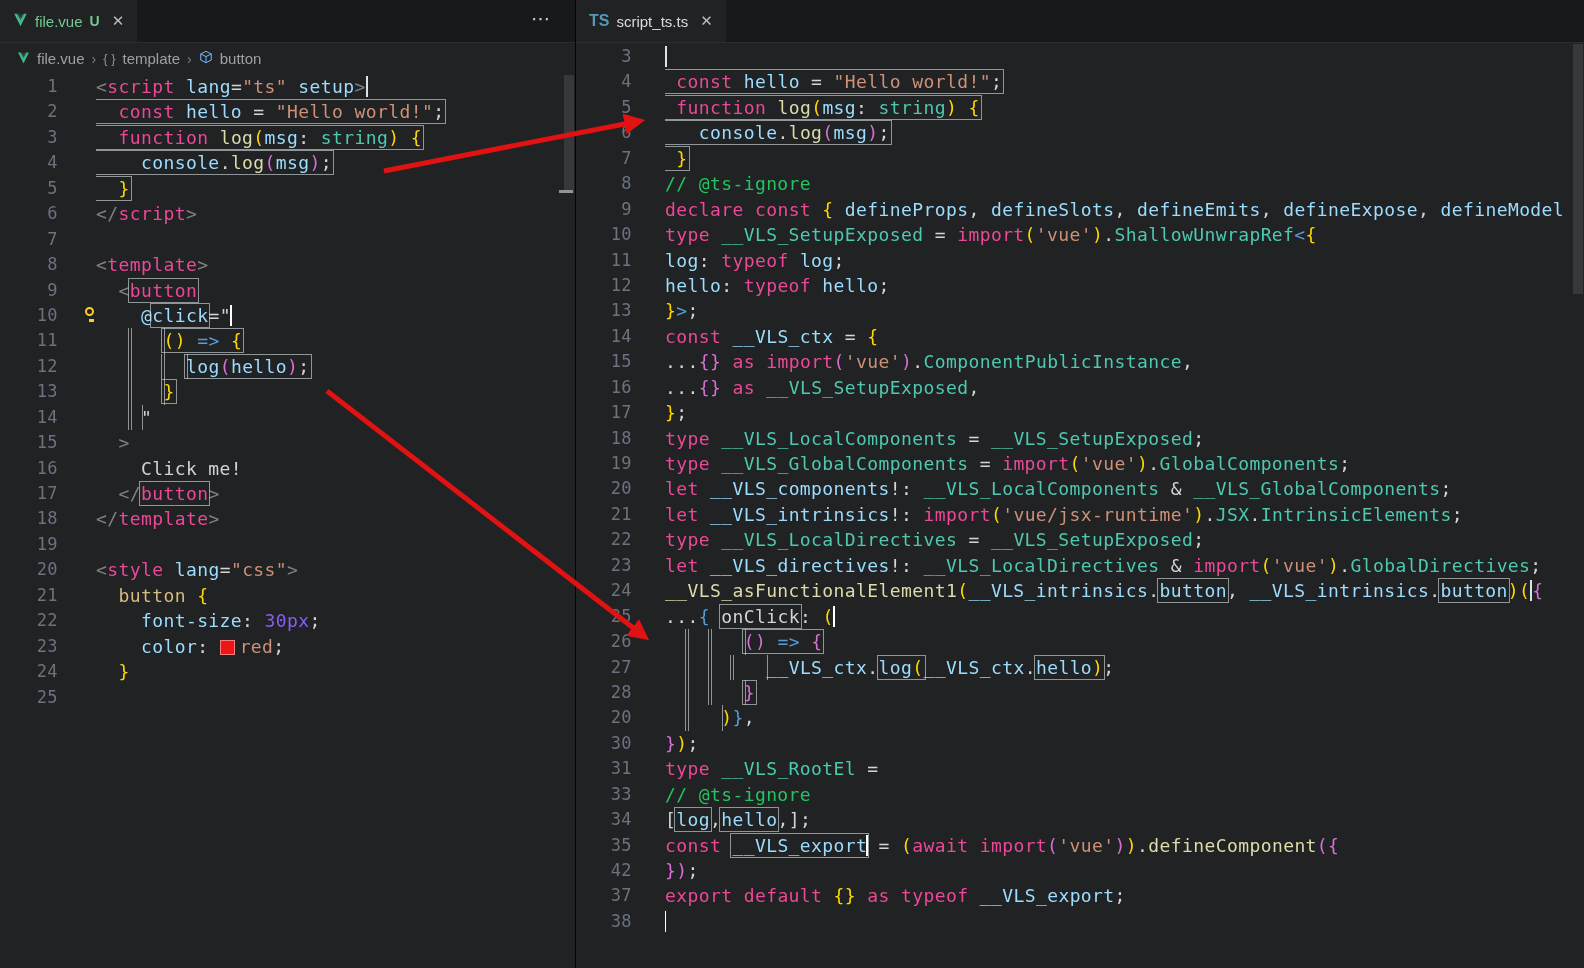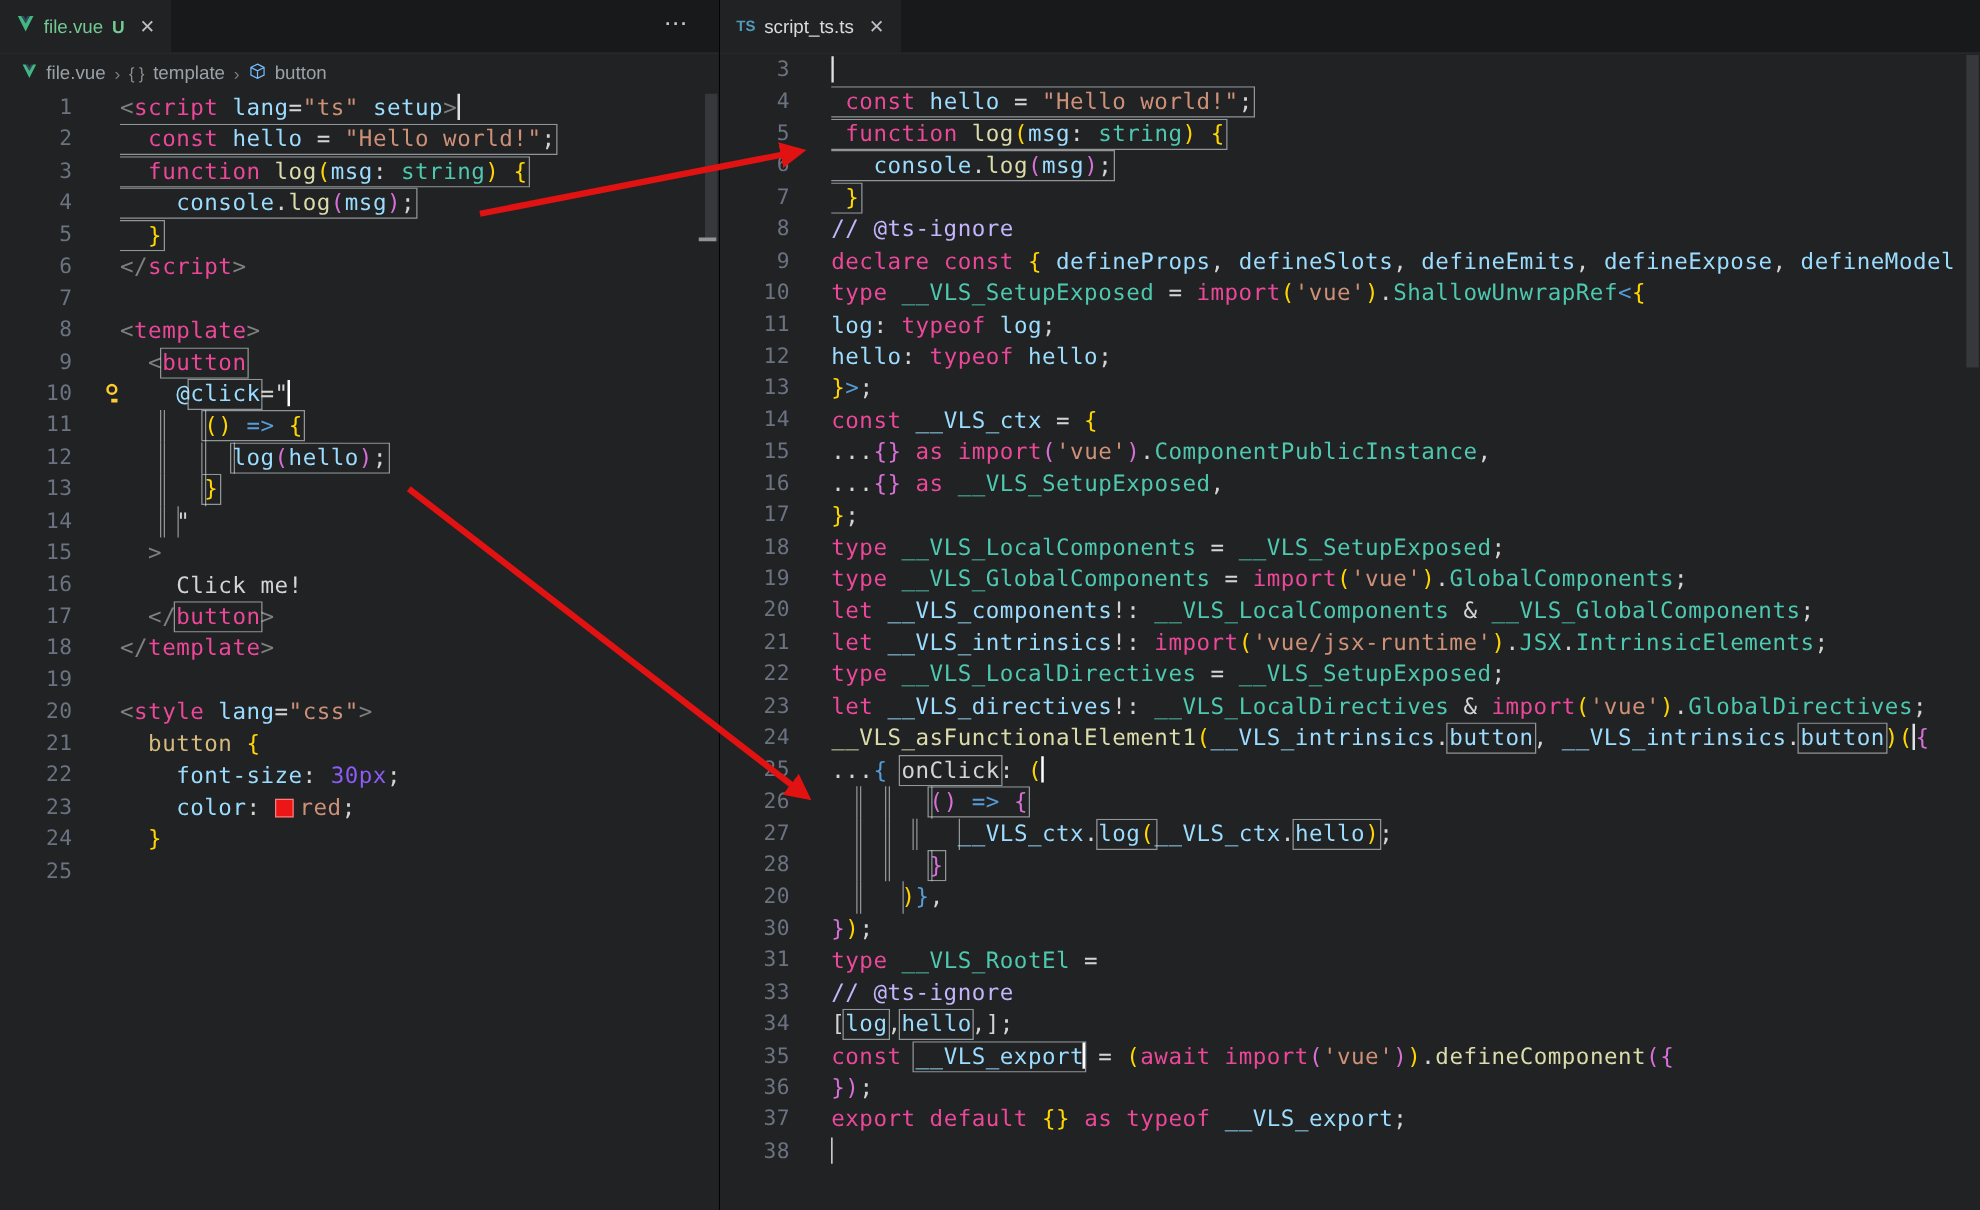--- a/index.html
+++ b/index.html
@@ -18,21 +18,21 @@
 
   .tabbar{height:43px;background:var(--strip);border-bottom:1px solid var(--tabline);
           display:flex;align-items:stretch;position:relative;}
   .tab{display:flex;align-items:center;gap:7px;padding:0 13px;background:var(--bg);
        font-family:"Liberation Sans",sans-serif;font-size:15px;color:#d8dcdf;cursor:default;}
   .tab-label-green{color:#73C991}
   .git-badge{color:#73C991;font-size:14px;font-weight:bold}
   .close{color:#b9bfc4;font-size:15px;margin-left:5px}
   .more{position:absolute;right:24px;top:7px;color:#c8cdd1;font-size:19px;letter-spacing:1px;
         font-family:"Liberation Sans",sans-serif;}
-  .ts-icon{color:#519aba;font-family:"Liberation Sans",sans-serif;font-weight:bold;font-size:12px;}
+  .ts-icon{color:#519aba;font-family:"Liberation Sans",sans-serif;font-weight:bold;font-size:16px;}
 
   .breadcrumb{height:31px;display:flex;align-items:center;gap:7px;padding-left:17px;
               font-family:"Liberation Sans",sans-serif;font-size:15px;color:#9aa2a8;}
   .bc-sep{color:#788087;font-size:14px}
   .braces{color:#8a9298;font-size:13px}
 
   .code{position:absolute;left:0;right:0;}
   #code-left{top:74px}
   #code-right{top:44px}
   .row{position:relative;display:flex;height:25.45px;line-height:25.45px;white-space:pre;
@@ -56,21 +56,21 @@
   .bulb::after{content:"";position:absolute;left:2px;top:10px;width:5px;height:3px;background:#FFCB2E;}
 
   .sb-thumb{position:absolute;width:10px;background:rgba(130,135,140,0.22);}
   .sb-mark{position:absolute;height:3px;background:#8f9499;}
   #arrow-overlay{position:absolute;left:0;top:0;width:1584px;height:968px;
                  pointer-events:none;z-index:6;}
 </style>
 </head>
 <body>
 
-<style id="tok-style">.c-kw{color:#ec4899}.c-vr{color:#9CDCFE}.c-fn{color:#DCDCAA}.c-st{color:#CE9178}.c-ty{color:#4EC9B0}.c-cm{color:#c4b5fd}.c-pu{color:#D4D4D4}.c-tg{color:#808080}.c-y{color:#FFD602}.c-mg{color:#D670D6}.c-bl{color:#569CD6}.c-nm{color:#8b5cf6}.c-sl{color:#D7BA7D}</style>
+<style id="tok-style">.c-kw{color:#ec4899}.c-vr{color:#9CDCFE}.c-fn{color:#DCDCAA}.c-st{color:#CE9178}.c-ty{color:#4EC9B0}.c-cm{color:#22c55e}.c-pu{color:#D4D4D4}.c-tg{color:#808080}.c-y{color:#FFD602}.c-mg{color:#D670D6}.c-bl{color:#569CD6}.c-nm{color:#8b5cf6}.c-sl{color:#D7BA7D}</style>
 
 <div class="workbench">
 
   <div class="pane pane-left">
     <div class="tabbar">
       <div class="tab">
         <span>
           <svg width="15" height="14" viewBox="0 0 24 22">
             <path fill="#41B883" d="M2 1h4.6L12 10l5.4-9H22L12 21z"></path>
             <path fill="#34495E" d="M6.6 1h3.1L12 5.2 14.3 1h3.1L12 10.6z"></path>
@@ -172,21 +172,21 @@
         <div class="row"><span class="num">25</span><span class="txt"><span class="c-pu">...</span><span class="c-bl">{</span><span class="c-pu"> </span><span class="c-pu bx">onClick</span><span class="c-pu">: </span><span class="c-y">(</span><span class="cursor"></span></span></div>
         <div class="row"><span class="num">26</span><span class="txt"><span class="bx ebox">  </span><span class="bx ebox">  </span><span class="bx ebox">   </span><span class="bx"><span class="c-mg">()</span><span class="c-pu"> </span><span class="c-bl">=&gt;</span><span class="c-pu"> </span><span class="c-mg">{</span></span></span></div>
         <div class="row"><span class="num">27</span><span class="txt"><span class="bx ebox">  </span><span class="bx ebox">  </span><span class="bx ebox">  </span><span class="bx ebox">   </span><span class="c-vr">__VLS_ctx</span><span class="c-pu">.</span><span class="bx"><span class="c-vr">log</span><span class="c-y">(</span></span><span class="c-vr">__VLS_ctx</span><span class="c-pu">.</span><span class="bx"><span class="c-vr">hello</span><span class="c-y">)</span></span><span class="c-pu">;</span></span></div>
         <div class="row"><span class="num">28</span><span class="txt"><span class="bx ebox">  </span><span class="bx ebox">  </span><span class="bx ebox">   </span><span class="bx"><span class="c-mg">}</span></span></span></div>
         <div class="row"><span class="num">20</span><span class="txt"><span class="bx ebox">  </span><span class="bx ebox">   </span><span class="c-y">)</span><span class="c-bl">}</span><span class="c-pu">,</span></span></div>
         <div class="row"><span class="num">30</span><span class="txt"><span class="c-mg">}</span><span class="c-y">)</span><span class="c-pu">;</span></span></div>
         <div class="row"><span class="num">31</span><span class="txt"><span class="c-kw">type</span><span class="c-pu"> </span><span class="c-ty">__VLS_RootEl</span><span class="c-pu"> =</span></span></div>
         <div class="row"><span class="num">33</span><span class="txt"><span class="c-cm">// @ts-ignore</span></span></div>
         <div class="row"><span class="num">34</span><span class="txt"><span class="c-pu">[</span><span class="c-vr bx">log</span><span class="c-pu">,</span><span class="c-vr bx">hello</span><span class="c-pu">,]</span><span class="c-pu">;</span></span></div>
         <div class="row"><span class="num">35</span><span class="txt"><span class="c-kw">const</span><span class="c-pu"> </span><span class="c-vr bx">__VLS_export</span><span class="cursor"></span><span class="c-pu"> = </span><span class="c-y">(</span><span class="c-kw">await</span><span class="c-pu"> </span><span class="c-kw">import</span><span class="c-mg">(</span><span class="c-st">'vue'</span><span class="c-mg">)</span><span class="c-y">)</span><span class="c-pu">.</span><span class="c-fn">defineComponent</span><span class="c-mg">(</span><span class="c-mg">{</span></span></div>
-        <div class="row"><span class="num">36</span><span class="txt"><span class="c-mg">}</span><span class="c-mg">)</span><span class="c-pu">;</span></span></div>
+        <div class="row"><span class="num">42</span><span class="txt"><span class="c-mg">}</span><span class="c-mg">)</span><span class="c-pu">;</span></span></div>
         <div class="row"><span class="num">37</span><span class="txt"><span class="c-kw">export</span><span class="c-pu"> </span><span class="c-kw">default</span><span class="c-pu"> </span><span class="c-y">{}</span><span class="c-pu"> </span><span class="c-kw">as</span><span class="c-pu"> </span><span class="c-kw">typeof</span><span class="c-pu"> </span><span class="c-vr">__VLS_export</span><span class="c-pu">;</span></span></div>
         <div class="row"><span class="num">38</span><span class="txt"><span class="cursor"></span></span></div>
       </div>
 
     <div class="sb-thumb" style="right:1px;top:44px;height:250px;"></div>
   </div>
 
   <svg id="arrow-overlay">
     <defs>
       <marker id="arrowhead" viewBox="0 0 10 10" refX="7.5" refY="5" markerWidth="4.2" markerHeight="4.2" orient="auto-start-reverse">

